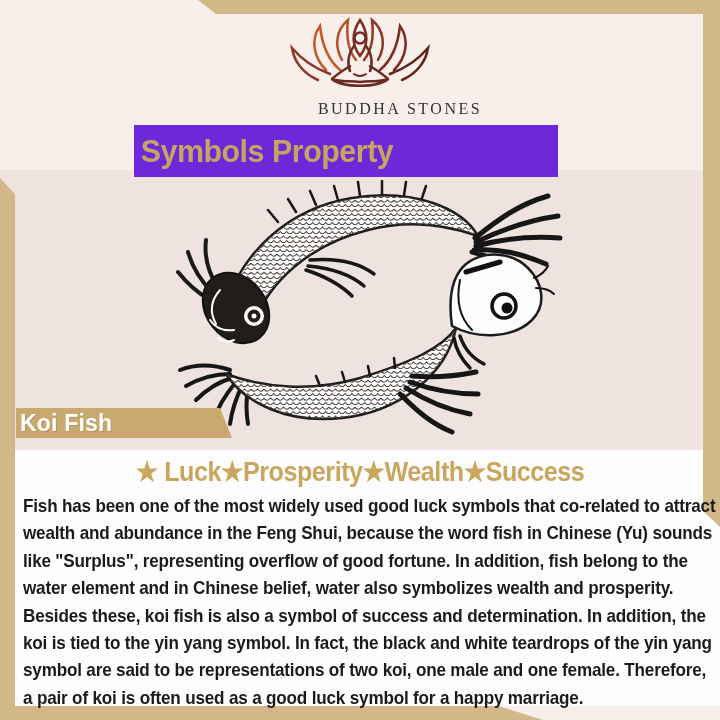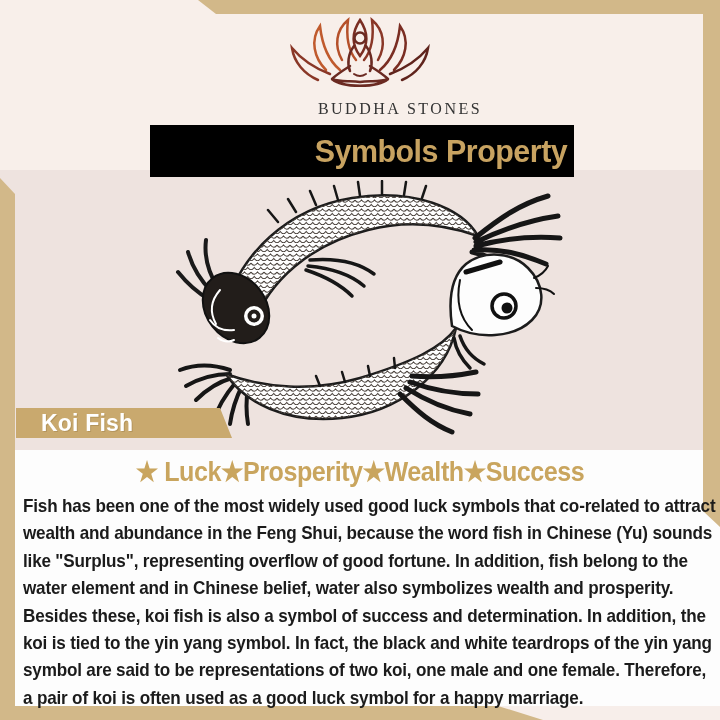--- a/index.html
+++ b/index.html
@@ -19,31 +19,31 @@
   .strip-left{left:0;top:178px;width:15px;height:542px;
      clip-path:polygon(0 0,15px 16px,15px 542px,0 542px);}
   .strip-bottom{left:0;top:706px;width:720px;height:14px;
      clip-path:polygon(0 0,498px 0,543px 14px,0 14px);}
   
   .logo{position:absolute;left:290px;top:16px;width:140px;height:84px;}
   .brand{position:absolute;left:0;top:100px;width:720px;text-align:center;
      font-family:"Liberation Serif",serif;font-size:16px;letter-spacing:2.5px;
      color:#343434;font-weight:400;padding-left:40px;}
   
-  .title-box{position:absolute;left:150px;top:125px;width:424px;height:52px;background:#000000;
-     display:flex;align-items:center;justify-content:flex-end;}
+  .title-box{position:absolute;left:134px;top:125px;width:424px;height:52px;background:#6d28d9;
+     display:flex;align-items:center;justify-content:flex-start;}
   .title-text{font-size:32px;font-weight:700;color:#c8a361;letter-spacing:-0.5px;
      transform:scaleX(0.95);}
   
   .fish{position:absolute;left:160px;top:180px;width:405px;height:258px;}
   
   .koi-banner{position:absolute;left:16px;top:408px;width:218px;height:30px;background:#c9a96e;
      clip-path:polygon(0 0,204px 0,216px 30px,0 30px);
      display:flex;align-items:center;}
-  .koi-label{font-size:23px;font-weight:700;color:#ffffff;padding-left:25px;
+  .koi-label{font-size:23px;font-weight:700;color:#ffffff;padding-left:4px;
      letter-spacing:0.2px;text-shadow:1px 1px 0 rgba(120,90,40,0.25);}
   
   .benefits{position:absolute;left:0;top:456px;width:720px;text-align:center;
      font-size:27px;font-weight:700;color:#c9a55e;letter-spacing:-0.5px;
      transform:scaleX(0.93);transform-origin:50% 0;}
   
   .para{position:absolute;left:23px;top:492px;width:770px;
      font-size:19px;line-height:27.4px;font-weight:700;color:#1b1b1b;
      letter-spacing:-0.2px;transform:scaleX(0.9);transform-origin:0 0;text-align:left;}
 </style>

